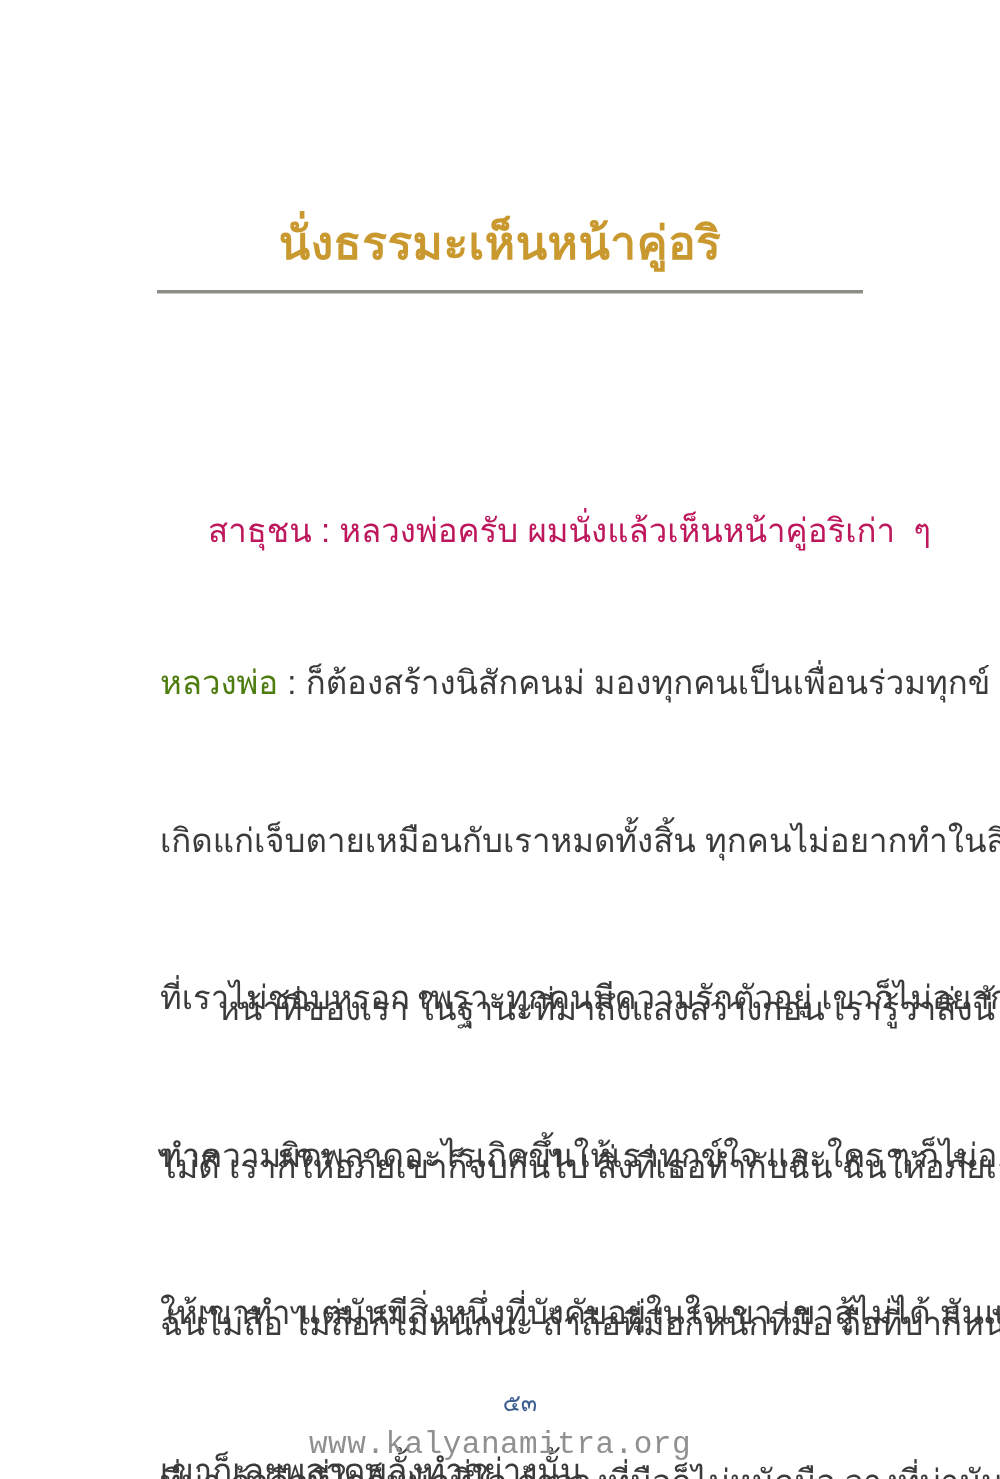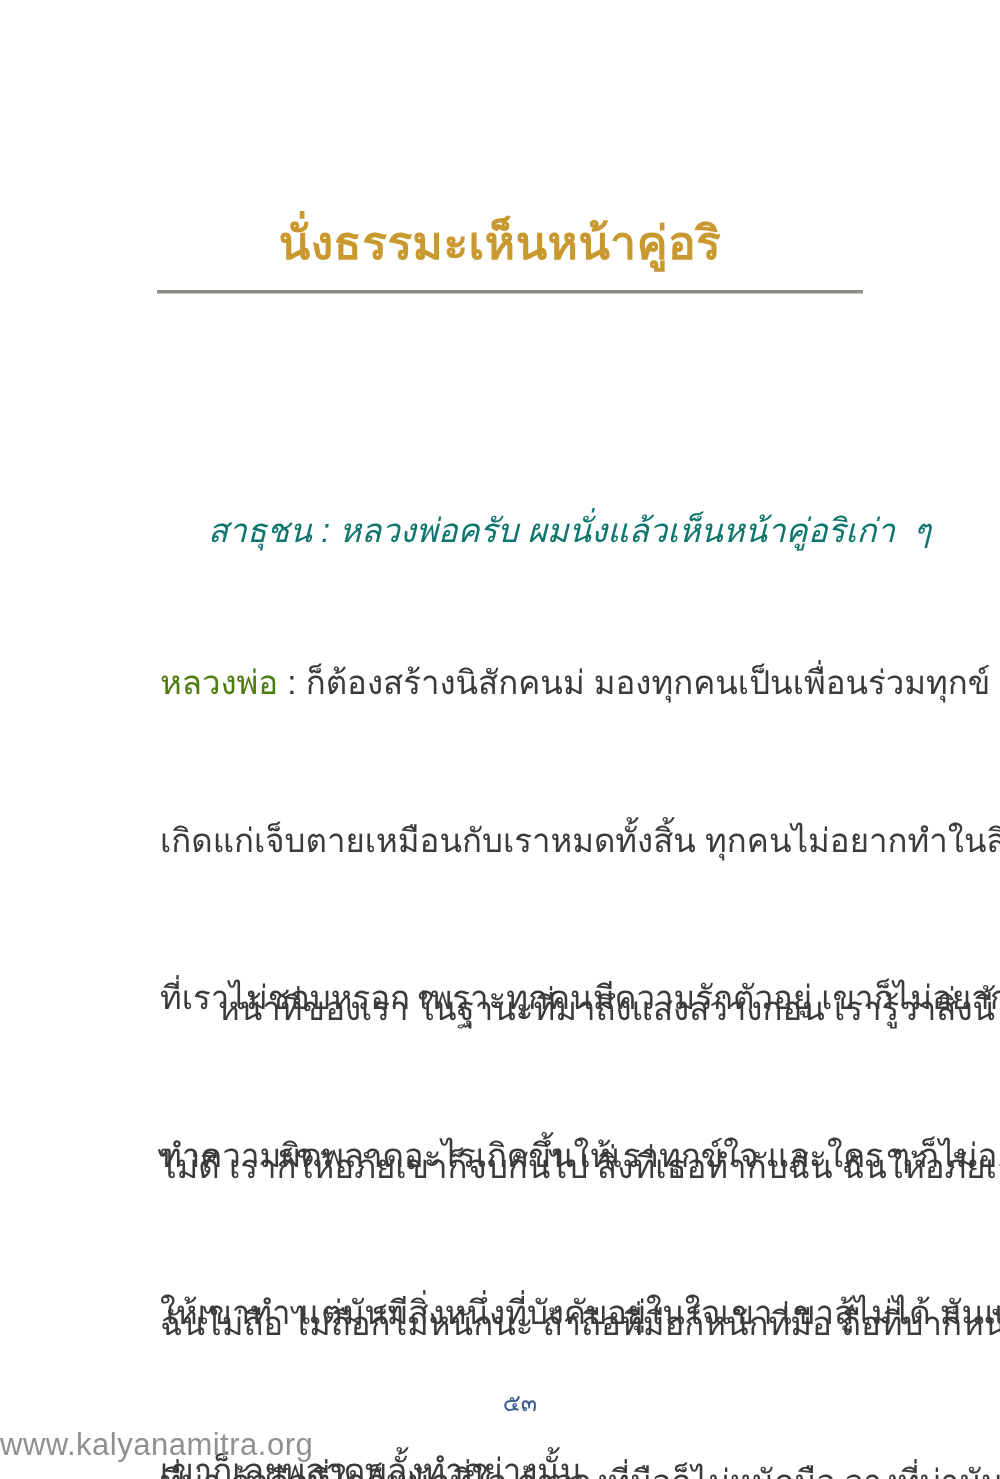--- a/index.html
+++ b/index.html
@@ -30,22 +30,21 @@
     left: 157px;
     width: 706px;
     height: 3px;
     background: #8d8d87;
     border-bottom: 1px solid #c8c8c3;
   }
   .question-block {
     position: absolute;
     top: 398px;
     left: 164px;
-    color: #0f766e;
-    font-style: italic;
+    color: #be185d;
     font-size: 33px;
     line-height: 53px;
     white-space: pre;
   }
   .question-line.first { padding-left: 44px; }
   .answer-p1 {
     position: absolute;
     top: 552px;
     left: 160px;
     color: #3b3b3b;
@@ -74,24 +73,25 @@
     text-align: center;
     font-size: 24px;
     color: #3c5e91;
     padding-left: 20px;
   }
   .website {
     position: absolute;
     top: 1427px;
     left: 0;
     width: 100%;
-    text-align: left;
+    text-align: center;
     font-size: 31px;
     color: #909090;
     letter-spacing: 0.5px;
+    font-family: Liberation Mono, monospace;
   }
 </style>
 </head>
 <body>
 
 <div class="page">
 
   <div class="page-title">นั่งธรรมะเห็นหน้าคู่อริ</div>
 
   <div class="divider"></div>

